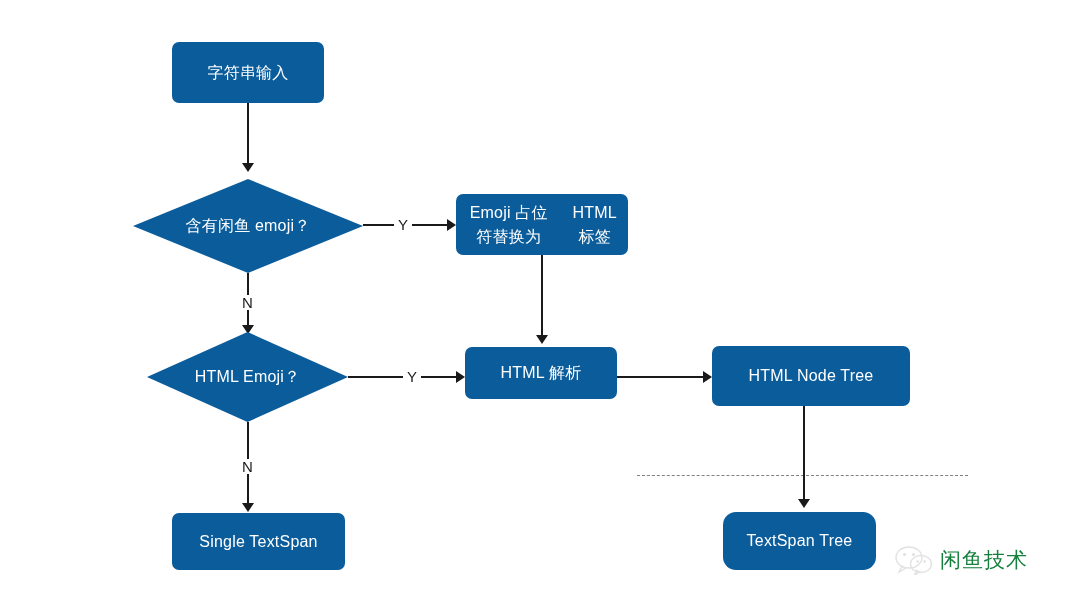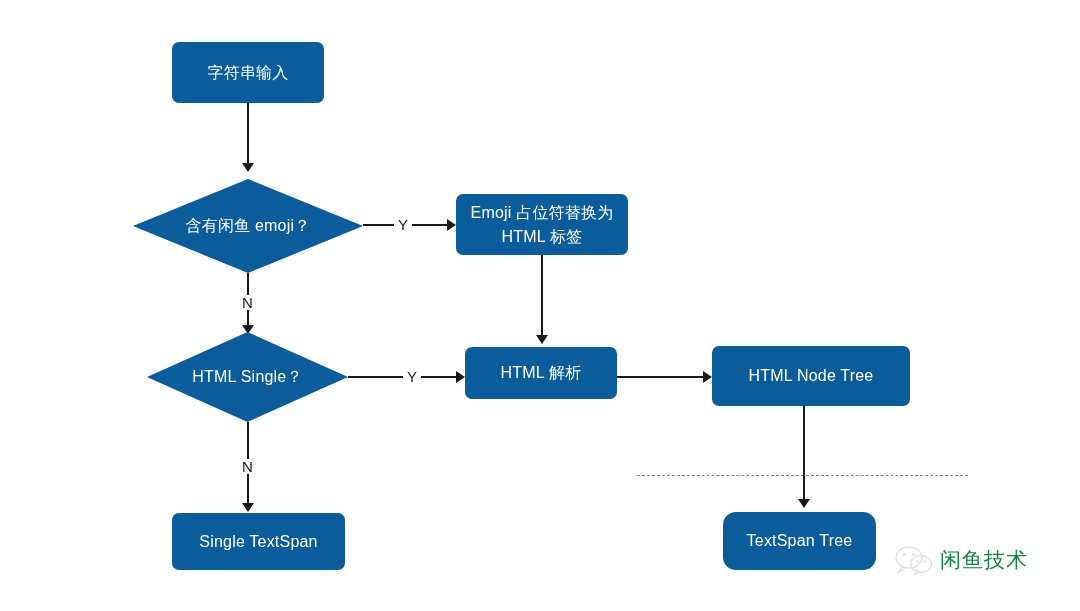--- a/index.html
+++ b/index.html
@@ -121,35 +121,35 @@
 
   <div class="node diamond" style="left:133px; top:179px; width:230px; height:94px;">
     <span class="dia-shape"></span>
     <span class="dia-label">含有闲鱼 emoji？</span>
   </div>
 
   <div class="edge h" style="left:363px; top:224px; width:84px;"></div>
   <div class="arrowhead right" style="left:447px; top:219px;"></div>
   <div class="edge-label" style="left:394px; top:217px;">Y</div>
 
-  <div class="node rect" style="left:456px; top:194px; width:172px; height:61px; flex-direction:column;">
+  <div class="node rect" style="left:456px; top:194px; width:172px; height:61px; ">
     <span class="label">Emoji 占位符替换为</span>
     <span class="label">HTML 标签</span>
   </div>
 
   <div class="edge v" style="left:541px; top:255px; height:82px;"></div>
   <div class="arrowhead down" style="left:536px; top:335px;"></div>
 
   <div class="edge v" style="left:247px; top:273px; height:54px;"></div>
   <div class="arrowhead down" style="left:242px; top:325px;"></div>
   <div class="edge-label" style="left:238px; top:295px;">N</div>
 
   <div class="node diamond" style="left:147px; top:332px; width:201px; height:90px;">
     <span class="dia-shape"></span>
-    <span class="dia-label">HTML Single？</span>
+    <span class="dia-label">HTML Emoji？</span>
   </div>
 
   <div class="edge h" style="left:348px; top:376px; width:108px;"></div>
   <div class="arrowhead right" style="left:456px; top:371px;"></div>
   <div class="edge-label" style="left:403px; top:369px;">Y</div>
 
   <div class="node rect" style="left:465px; top:347px; width:152px; height:52px;">
     <span class="label">HTML 解析</span>
   </div>
 

